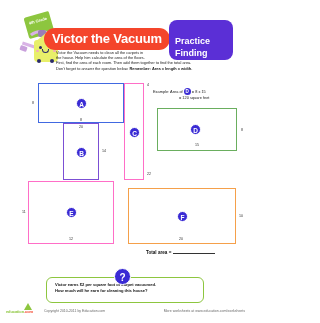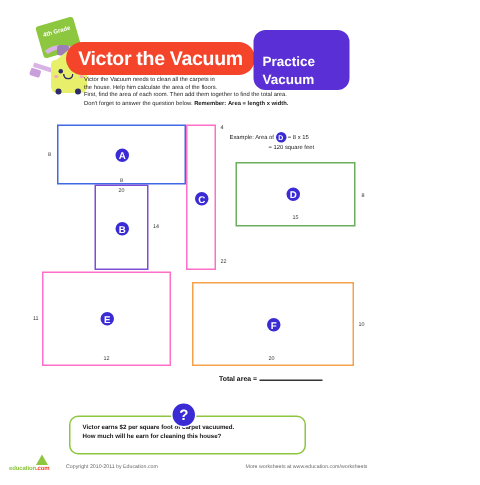--- a/index.html
+++ b/index.html
@@ -215,21 +215,21 @@
     <div class="wheel l"></div>
     <div class="wheel r"></div>
   </div>
 
   <div id="title-pill">
     <div id="title-text">Victor the Vacuum</div>
   </div>
 
   <div id="practice-pill">
     <div>Practice</div>
-    <div>Vacuum</div>
+    <div>Finding</div>
   </div>
 
   <div id="intro">
     <span>Victor the Vacuum needs to clean all the carpets in</span><br>
     <span>the house.  Help him calculate the area of the floors.</span><br>
     <span>First, find the area of each room. Then add them together to find the total area.</span><br>
     <span>Don't forget to answer the question below.</span>
     <b>Remember:</b>
     <b>Area = length x width.</b>
   </div>

